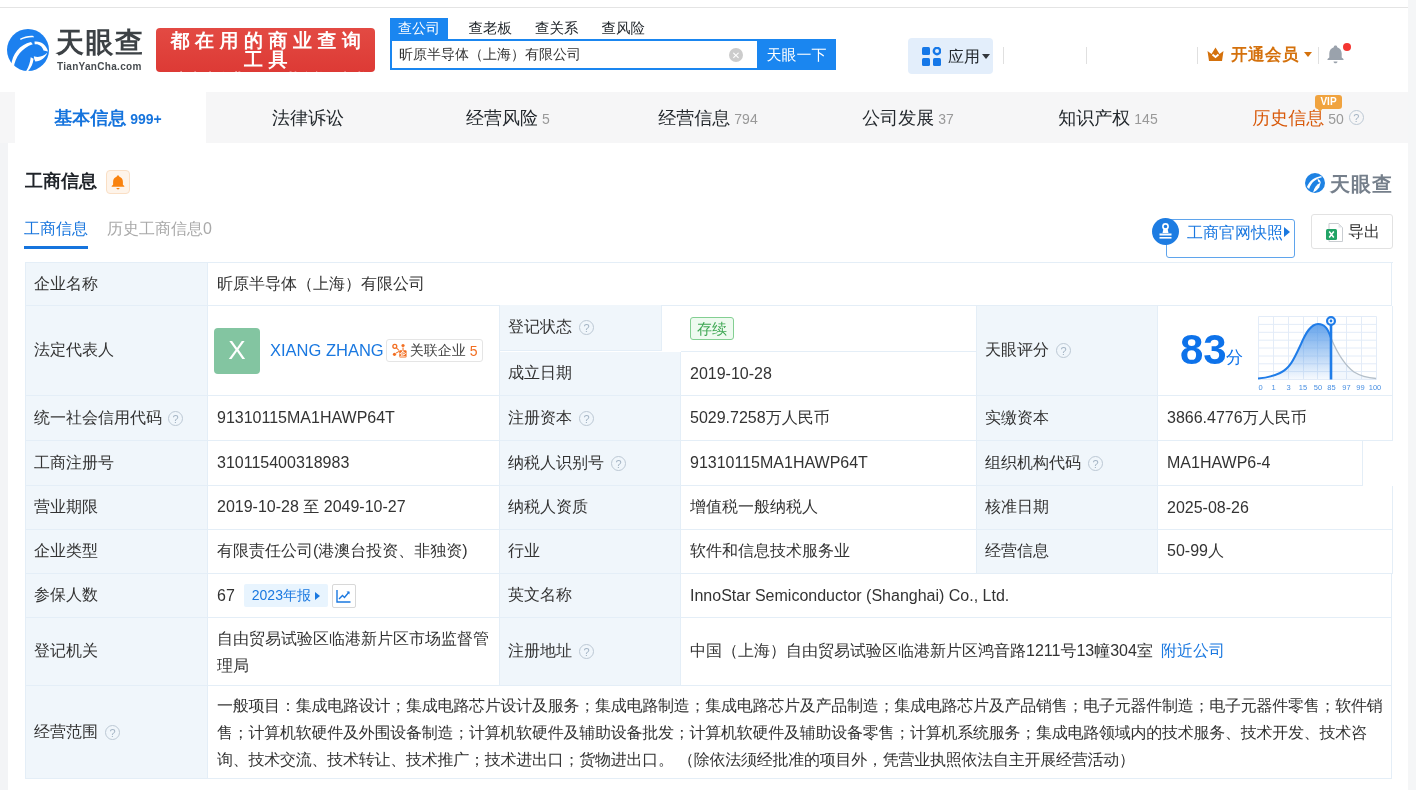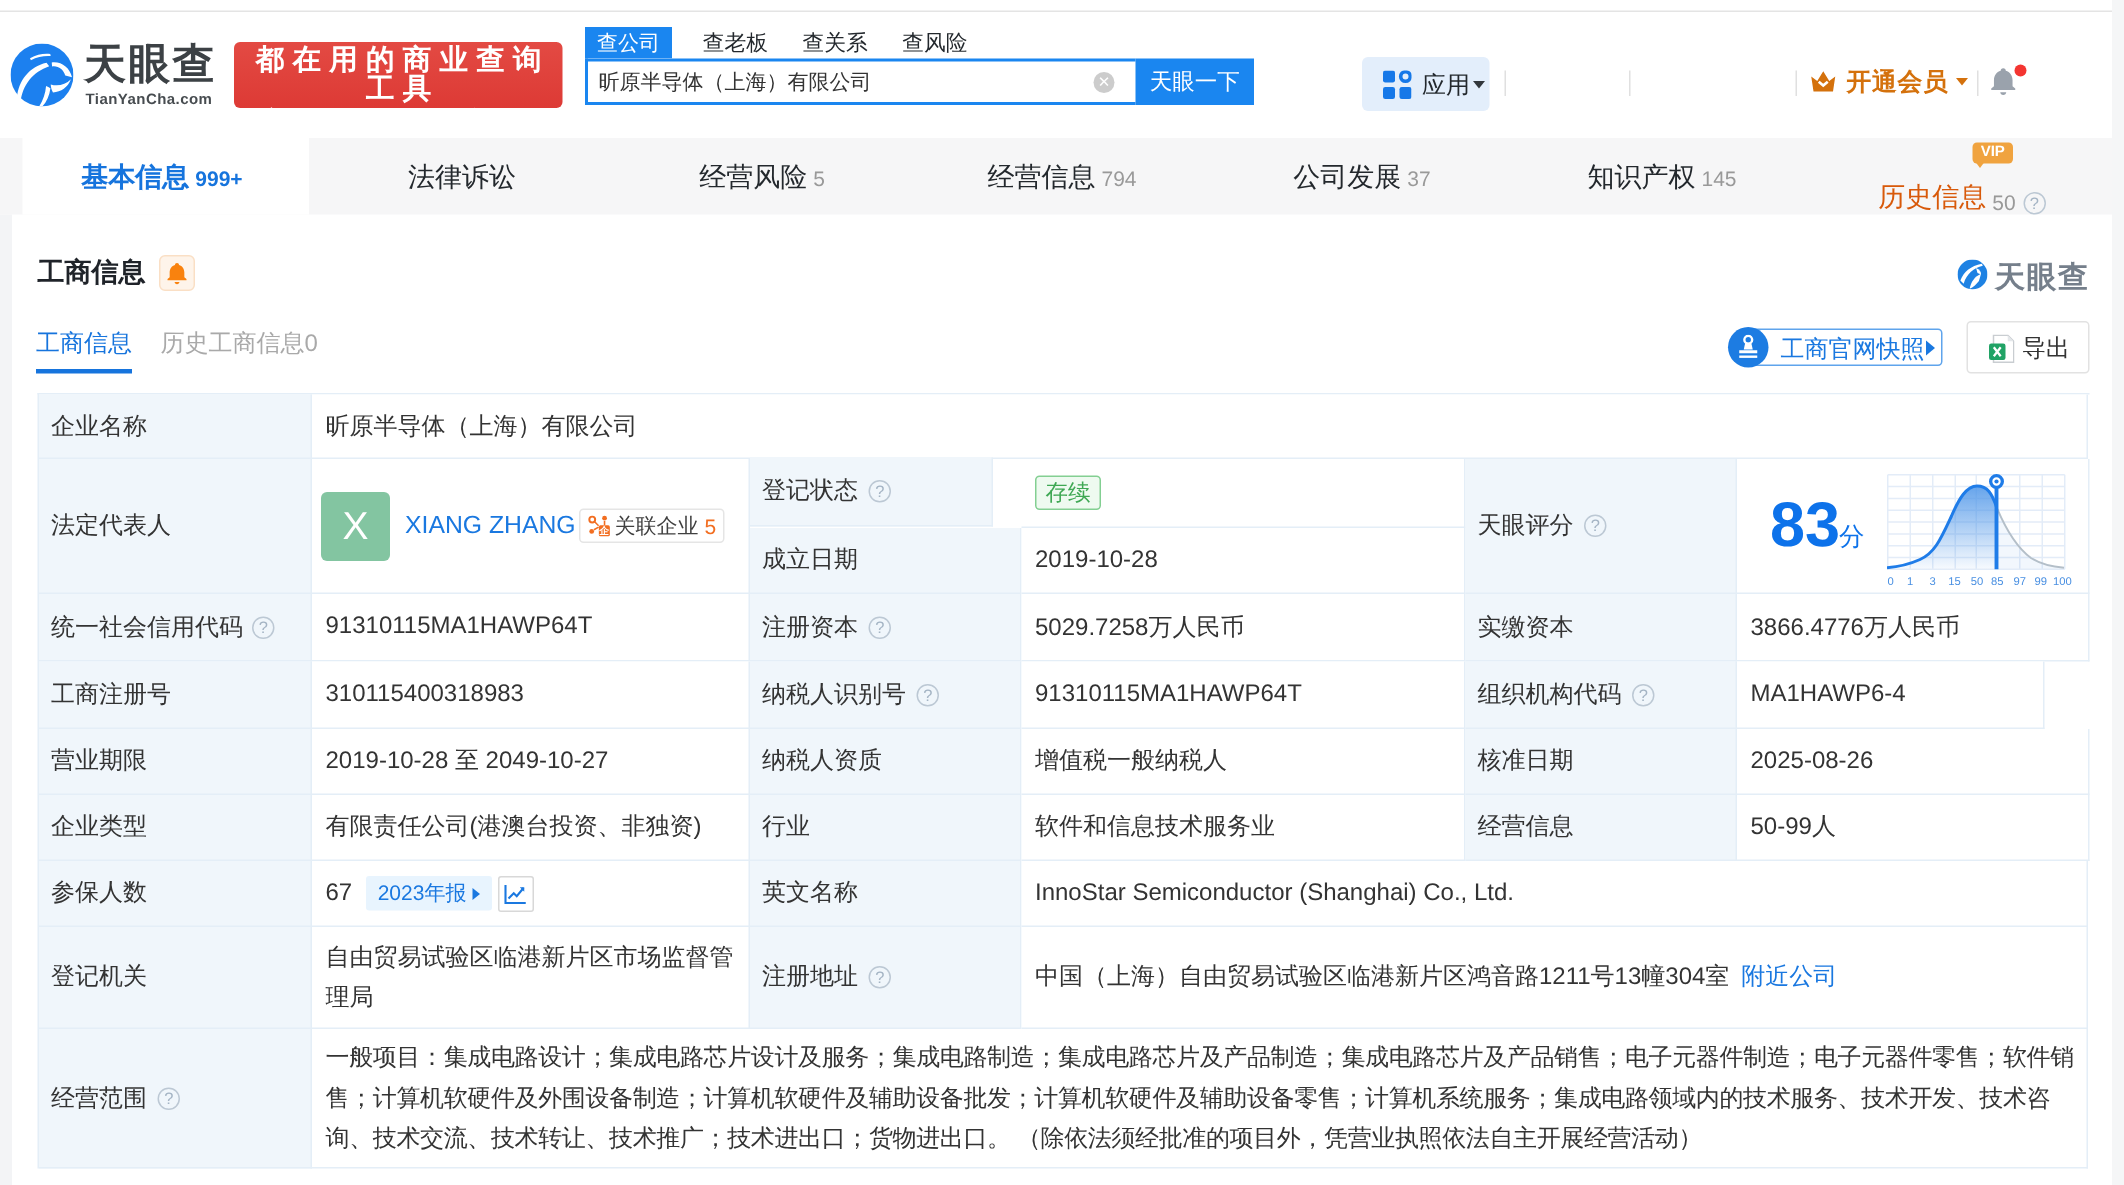--- a/index.html
+++ b/index.html
@@ -32,35 +32,35 @@
 #vipitem .t{font-size:16.5px;font-weight:bold;letter-spacing:0.5px;}
 #vipitem .car{display:inline-block;vertical-align:3px;margin-left:5px;border-left:4.5px solid transparent;border-right:4.5px solid transparent;border-top:5.5px solid #d4710c;}
 #belldot{position:absolute;left:1343px;top:43px;width:8px;height:8px;border-radius:50%;background:#f43531;}
 
 #tabbar{position:absolute;left:0;top:92px;width:1416px;height:51px;background:#f6f6f7;}
 #tabactive{position:absolute;left:15px;top:92px;width:191px;height:51px;background:#fff;}
 .tab{position:absolute;top:92px;height:51px;width:200px;display:flex;align-items:center;justify-content:center;font-size:18px;color:#23282d;}
 .tab .cnt{font-size:14px;color:#999;margin-left:4px;margin-top:2px;}
 #tab1{left:8px;color:#1674dd;font-weight:bold;}
 #tab1 .cnt{color:#1674dd;margin-top:3px;}
-#tab7{color:#d8590a;align-items:flex-end;}
+#tab7{color:#d8590a;}
 #vipbadge{position:absolute;left:1315px;top:95px;width:27px;height:14px;background:#f0a33f;border-radius:3px;color:#fff;font-size:10px;font-weight:bold;text-align:center;line-height:14px;}
 #vipbadge:after{content:"";position:absolute;left:2px;top:13px;border-left:3px solid transparent;border-right:3px solid transparent;border-top:4px solid #f0a33f;}
 .qmark{display:inline-block;width:15px;height:15px;border:1px solid #bcc8d4;border-radius:50%;color:#a4b4c4;font-size:11px;line-height:14px;text-align:center;vertical-align:-2px;}
 
 #leftgrey{position:absolute;left:0;top:143px;width:8px;height:647px;background:#f3f4f6;}
 #rightgrey{position:absolute;left:1408px;top:0px;width:8px;height:790px;background:#f5f6f7;}
 #secttitle{position:absolute;left:25px;top:169px;font-size:18px;font-weight:bold;color:#1f2329;}
 #bellchip{position:absolute;left:106px;top:170px;width:24px;height:24px;background:#fef4ea;border:1px solid #fadfc5;border-radius:4px;}
 #wmark{position:absolute;left:1305px;top:173px;}
 #wmark .t{position:absolute;left:25px;top:-2px;white-space:nowrap;font-size:20px;font-weight:bold;color:#757f8b;letter-spacing:1px;}
 #subtab1{position:absolute;left:24px;top:219px;font-size:16px;color:#1674dd;}
 #subtab2{position:absolute;left:107px;top:219px;font-size:16px;color:#a9a9a9;}
 #subtabline{position:absolute;left:24px;top:246px;width:64px;height:3px;background:#1674dd;}
-#snapbtn{position:absolute;left:1166px;top:219px;width:129px;height:25px;border:1px solid #5fa4ec;border-radius:3px;background:#fff;font-family:Liberation Mono, monospace;}
+#snapbtn{position:absolute;left:1166px;top:219px;width:129px;height:39px;border:1px solid #5fa4ec;border-radius:3px;background:#fff;font-family:Liberation Mono, monospace;}
 #snapbtn .t{position:absolute;left:20px;top:3px;font-size:16px;color:#1a78e0;}
 #snapbtn .car{position:absolute;left:117px;top:7px;border-top:5px solid transparent;border-bottom:5px solid transparent;border-left:6px solid #1a78e0;}
 #stampcirc{position:absolute;left:1152px;top:218px;width:27px;height:27px;border-radius:50%;background:#1d7ce2;}
 #exportbtn{position:absolute;left:1311px;top:214px;width:82px;height:35px;border:1px solid #e2e2e2;border-radius:3px;background:#fff;}
 #exportbtn .t{position:absolute;left:36px;top:7px;font-size:16px;color:#333;}
 
 .cell{position:absolute;border-right:1px solid #e4eef7;border-bottom:1px solid #e4eef7;display:flex;align-items:center;font-size:16px;color:#333;white-space:nowrap;}
 .lb{background:#f0f6fb;padding-left:8px;}
 .vl{background:#fff;padding-left:9px;}
 #tabletop{position:absolute;left:25px;top:262px;width:1368px;height:1px;background:#e4eef7;}

